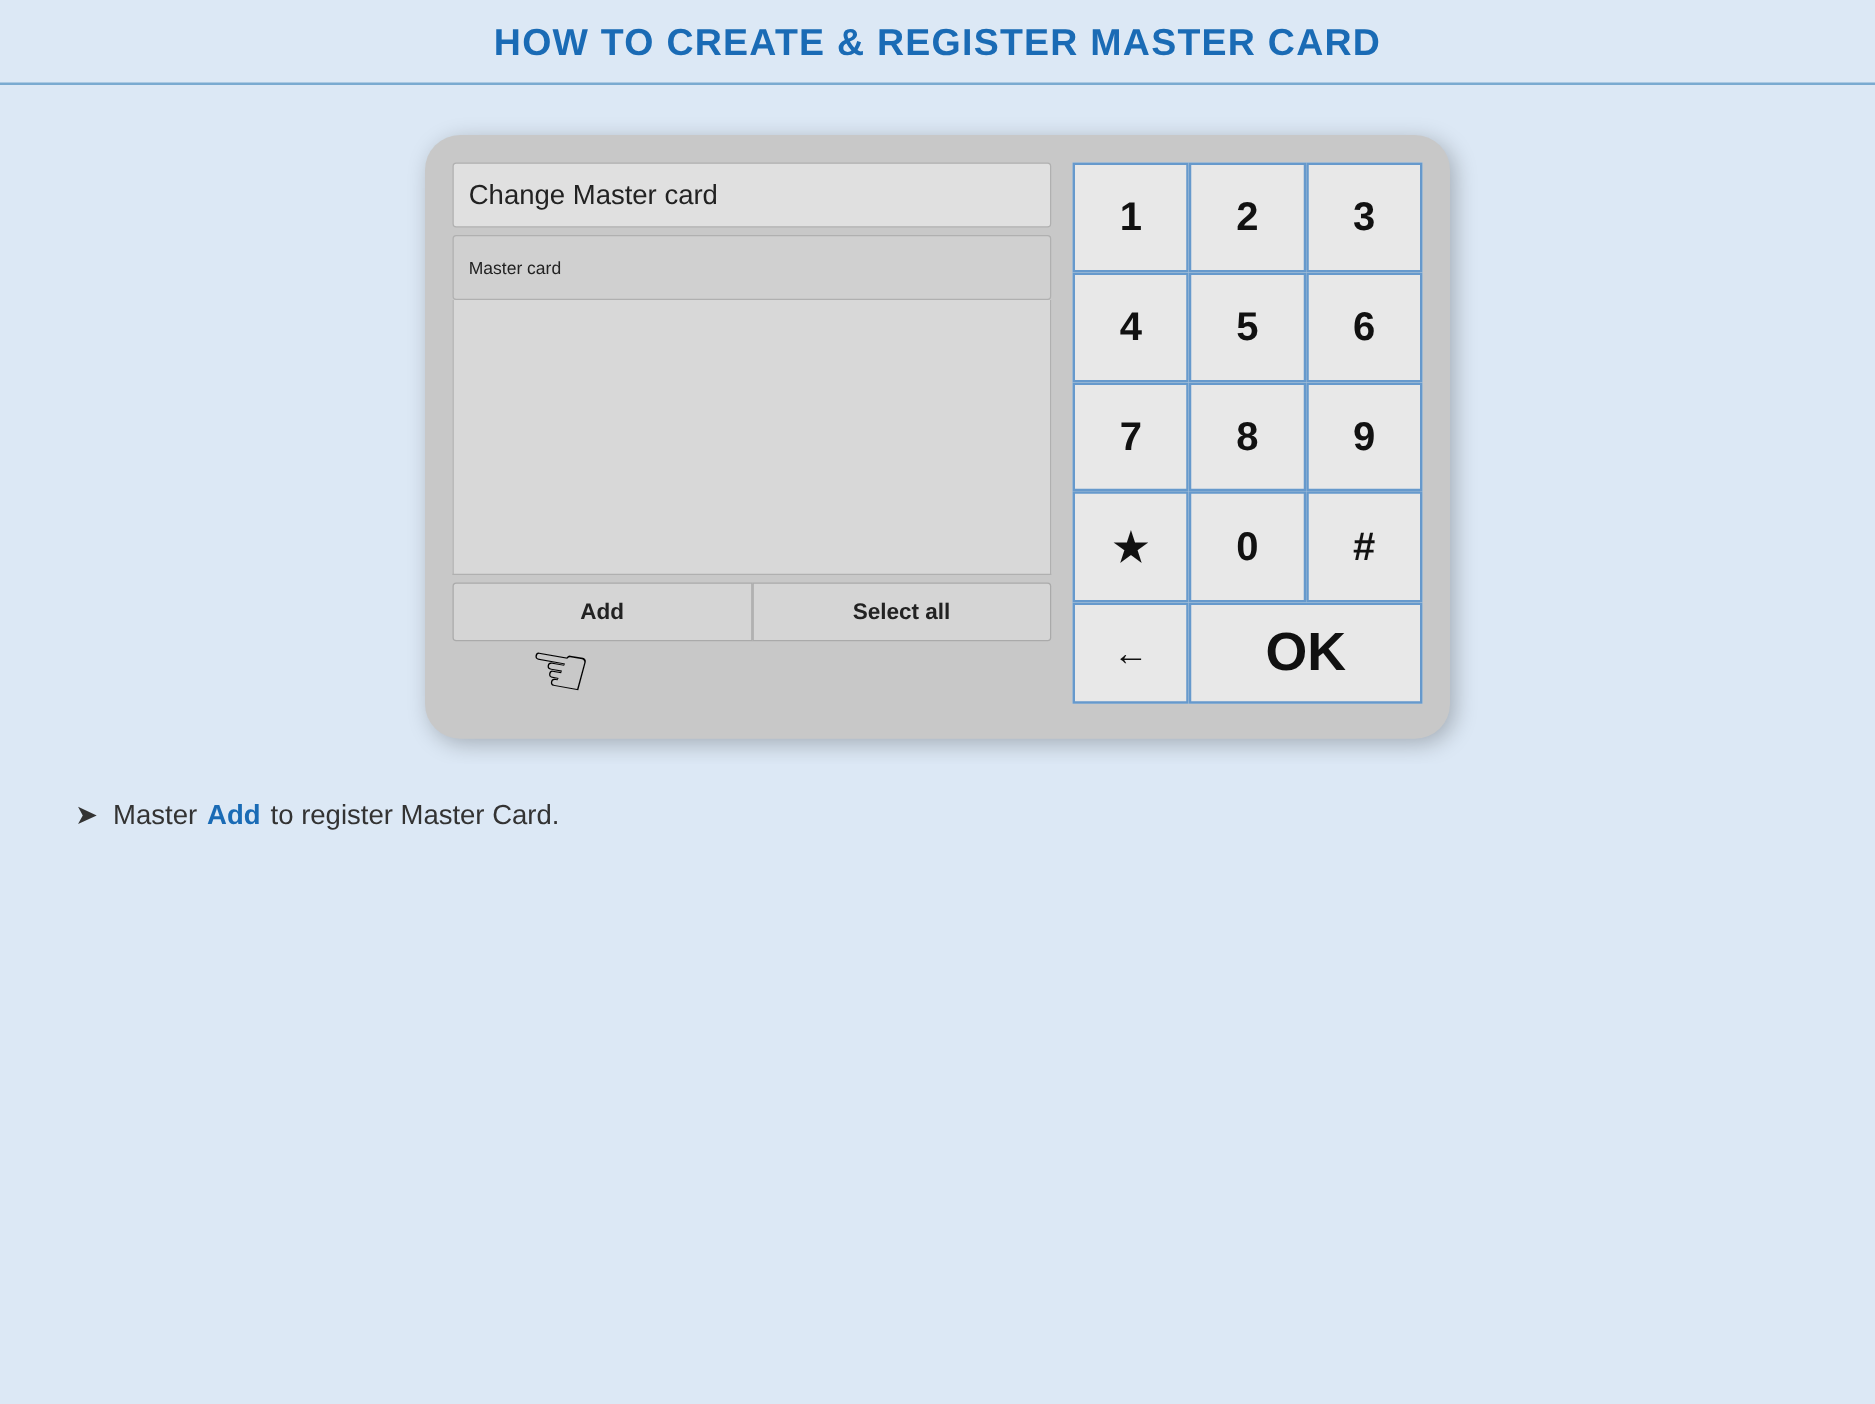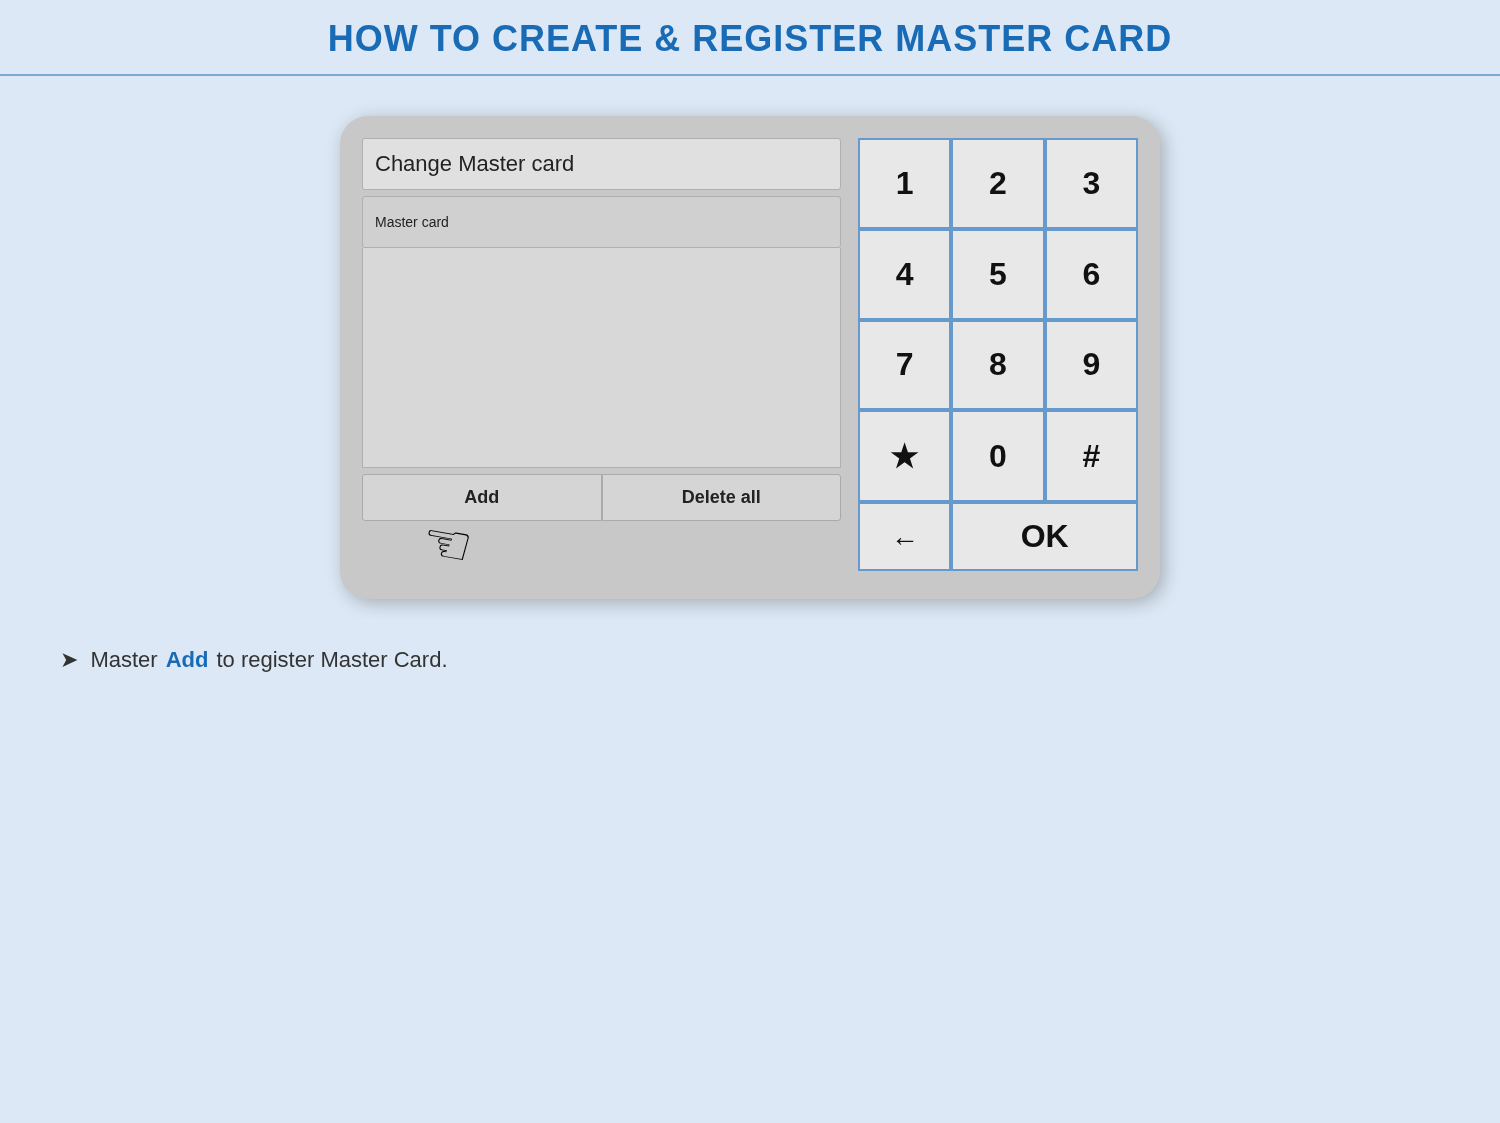--- a/index.html
+++ b/index.html
@@ -15,21 +15,21 @@
 
     
     .header {
       background: #dce8f5;
       border-bottom: 2px solid #7aaad0;
       padding: 18px 0 14px;
       text-align: center;
     }
     .header-title {
       color: #1a6bb5;
-      font-size: 36px;
+      font-size: 30px;
       font-weight: bold;
       letter-spacing: 1px;
     }
 
     
     .main {
       flex: 1;
       display: flex;
       flex-direction: column;
       align-items: center;
@@ -155,21 +155,21 @@
       display: flex;
       align-items: center;
       justify-content: center;
       cursor: pointer;
       padding: 14px 0;
     }
 
     .btn-ok {
       background: #e8e8e8;
       border: 2px solid #6699cc;
-      font-size: 32px;
+      font-size: 43px;
       font-weight: bold;
       color: #111;
       display: flex;
       align-items: center;
       justify-content: center;
       cursor: pointer;
       padding: 14px 0;
     }
 
     
@@ -233,21 +233,21 @@
       </div>
 
       <div class="field-master-card">
         <span>Master card</span>
       </div>
 
       <div class="list-area"></div>
 
       <div class="bottom-buttons">
         <button class="btn-add">Add</button>
-        <button class="btn-delete-all">Delete all</button>
+        <button class="btn-delete-all">Select all</button>
       </div>
 
       <div class="cursor-area">
         <span class="hand-icon">☞</span>
       </div>
 
     </div>
 
     <div class="numpad">
       <div class="numpad-grid">

